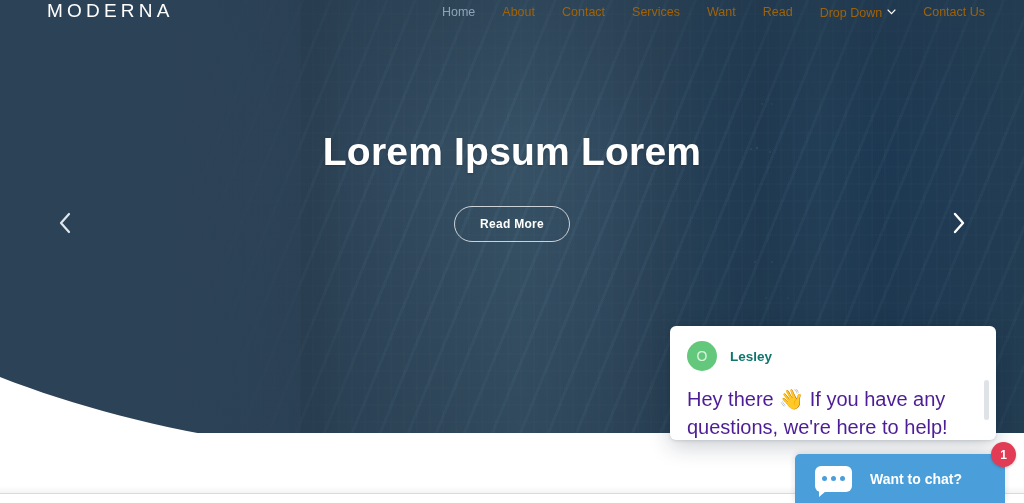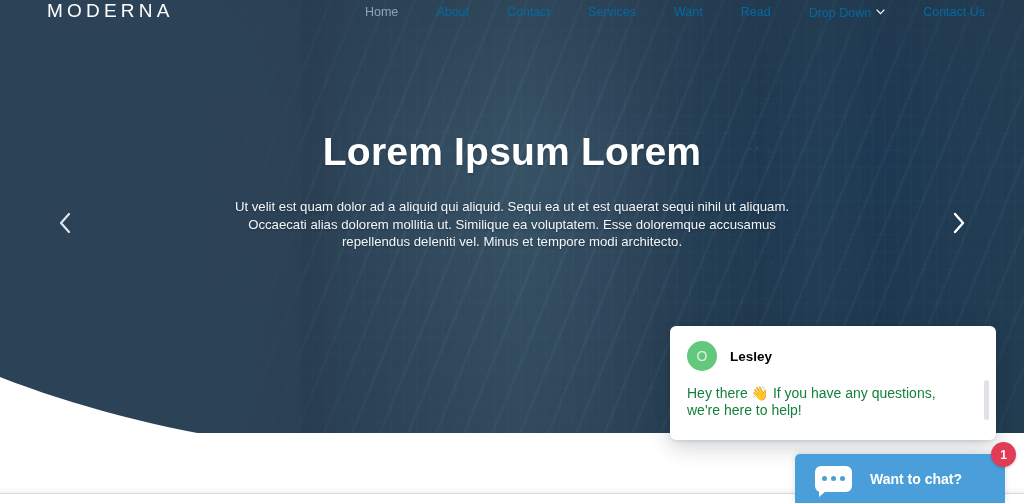--- a/index.html
+++ b/index.html
@@ -67,24 +67,24 @@
     position:absolute; left:0; top:0; width:1024px; height:46px;
     display:flex; align-items:flex-start; z-index:20;
   }
   .logo {
     margin-left:47px;
     color:#ffffff; font-size:19px; letter-spacing:4.2px; font-weight:400;
     white-space:nowrap;
   }
   .nav-links {
     margin-left:auto; margin-right:26px;
-    display:flex; align-items:center; gap:12px;
+    display:flex; align-items:center; gap:1px;
   }
   .nav-link {
-    color:#0369a1; font-size:12.5px; padding:4px 13px;
+    color:#a16207; font-size:12.5px; padding:4px 13px;
     white-space:nowrap; cursor:pointer;
   }
   .nav-link.muted { color:#8ea4b6; }
   .chev { display:inline-block; margin-left:5px; vertical-align:2px; }
 
   
   .hero-content {
     position:absolute; left:0; top:0; width:1024px; height:440px;
     display:flex; flex-direction:column; align-items:center;
     z-index:10; pointer-events:none;
@@ -147,25 +147,25 @@
     z-index:40; overflow:hidden;
   }
   .chat-head { display:flex; align-items:center; padding:15px 0 0 17px; }
   .avatar {
     width:30px; height:30px; border-radius:50%;
     background:#63c87c;
     display:flex; align-items:center; justify-content:center;
     color:#d9f2df; font-size:14px; font-weight:400;
   }
   .chat-name {
-    margin-left:13px; color:#000000; font-size:13.5px; font-weight:700;
+    margin-left:13px; color:#0f766e; font-size:13.5px; font-weight:700;
   }
   .chat-msg {
-    margin:14px 30px 0 17px; color:#15803d;
-    font-size:14px; line-height:17px;
+    margin:14px 30px 0 17px; color:#4c1d95;
+    font-size:20px; line-height:28px;
   }
   .chat-scrollbar {
     position:absolute; right:7px; top:54px; width:5px; height:40px;
     background:#dfe2e6; border-radius:3px; cursor:pointer;
   }
 
   
   .chat-launcher {
     position:absolute; left:795px; top:454px; width:210px; height:49px;
     background:#4a9fda; border-radius:5px 5px 0 0;
@@ -216,21 +216,21 @@
       <span class="nav-link">Read</span>
       <span class="nav-link"><span>Drop Down</span><span class="chev"><svg width="9" height="6" viewBox="0 0 9 6">
               <path d="M1 1 L4.5 4.6 L8 1" stroke="#ffffff" stroke-width="1.1" fill="none" stroke-linecap="round"></path>
             </svg></span></span>
       <span class="nav-link">Contact Us</span>
     </div>
   </nav>
 
   <div class="hero-content">
     <h1 class="hero-title">Lorem Ipsum Lorem</h1>
-    <p class="hero-text">Ut velit est quam dolor ad a aliquid qui aliquid. Sequi ea ut et est quaerat sequi nihil ut aliquam. Occaecati alias dolorem mollitia ut. Similique ea voluptatem. Esse doloremque accusamus repellendus deleniti vel. Minus et tempore modi architecto.</p>
+    <a class="btn-readmore">Read More</a>
   </div>
 
   <div class="arrow left">
     <span>
       <svg width="14" height="22" viewBox="0 0 14 22">
           <path d="M11 2 L3 11 L11 20" stroke="#dfe6ec" stroke-width="2.2" fill="none" stroke-linecap="round" stroke-linejoin="round"></path>
         </svg>
     </span>
   </div>
   <div class="arrow right">

